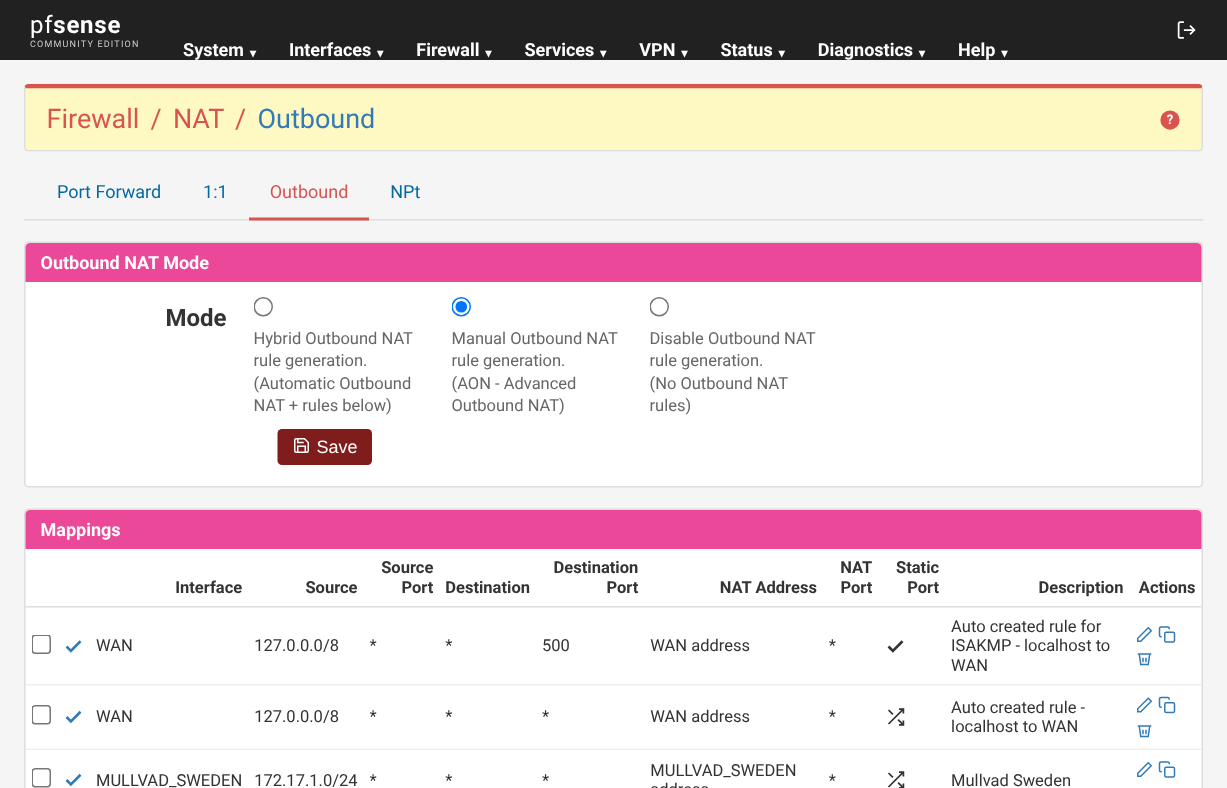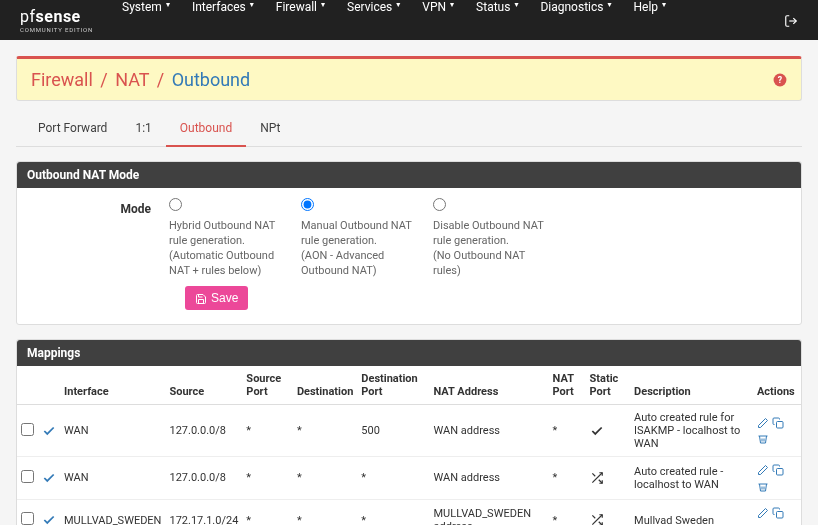--- a/index.html
+++ b/index.html
@@ -3,46 +3,46 @@
 <meta charset="utf-8">
 <style>
 * { box-sizing: border-box; margin: 0; padding: 0; }
 body { font-family: -apple-system, BlinkMacSystemFont, "Segoe UI", Roboto, Arial, sans-serif; font-size: 12px; color: #333; background: #f5f5f5; width: 818px; }
 .navbar { background: #212121; color: #fff; height: 40px; display: flex; align-items: center; padding: 0 20px; }
 .logo { display: flex; flex-direction: column; margin-right: 18px; }
 .logo-main { font-size: 16px; font-weight: 400; letter-spacing: 0.5px; }
 .logo-main b { font-weight: 700; }
 .logo-sub { font-size: 6px; letter-spacing: 0.8px; color: #ccc; }
 .nav-items { display: flex; flex: 1; }
-.nav-item { color: #fff; padding: 0 11px; font-size: 12px; cursor: pointer; display: flex; align-items: flex-start; height: 40px; }
+.nav-item { color: #fff; padding: 0 11px; font-size: 12px; cursor: pointer; display: flex; align-items: flex-end; height: 40px; font-weight: bold; }
 .caret { margin-left: 4px; font-size: 8px; }
 .logout { cursor: pointer; font-size: 14px; }
 .content { padding: 16px; }
 .header-row { display: flex; align-items: center; background: #fef9c3; border: 1px solid #ddd; border-top: 3px solid #d9534f; border-radius: 3px; padding: 10px 14px; margin-bottom: 12px; }
 .bc { font-size: 18px; }
 .bc a { color: #d9534f; text-decoration: none; }
 .bc .cur { color: #337ab7; }
 .bc .sep { color: #d9534f; padding: 0 3px; }
 .help-ic { margin-left: auto; color: #d9534f; cursor: pointer; }
 .tabs { display: flex; border-bottom: 1px solid #ddd; height: 34px; padding-left: 8px; }
-.tab { padding: 8px 14px 0 14px; color: #404040; cursor: pointer; font-size: 12px; position: relative; }
+.tab { padding: 8px 14px 0 14px; color: #0369a1; cursor: pointer; font-size: 12px; position: relative; }
 .tab.active { color: #d9534f; }
 .tab.active::after { content: ""; position: absolute; left: 0; right: 0; bottom: -1px; height: 2px; background: #d9534f; }
 .panel { border: 1px solid #ddd; border-radius: 3px; margin-top: 14px; background: #fff; }
-.panel-h { background: #404040; color: #fff; padding: 6px 10px; font-size: 12px; font-weight: 700; border-radius: 3px 3px 0 0; }
+.panel-h { background: #ec4899; color: #fff; padding: 6px 10px; font-size: 12px; font-weight: 700; border-radius: 3px 3px 0 0; }
 .panel-b { padding: 10px 16px 14px 16px; }
 .mode-row { display: flex; }
-.mode-lbl { width: 136px; text-align: right; padding-right: 18px; font-weight: 700; font-size: 12px; padding-top: 4px; }
+.mode-lbl { width: 136px; text-align: right; padding-right: 18px; font-weight: 700; font-size: 16px; padding-top: 4px; }
 .mode-opts { display: flex; flex: 1; }
 .mode-opt { width: 132px; padding-right: 16px; color: #666; font-size: 11px; line-height: 1.35; }
 .mode-opt input { display: block; margin-bottom: 8px; }
-.save-btn { display: inline-flex; align-items: flex-end; margin: 8px 0 0 152px; background: #ec4899; color: #fff; border: none; border-radius: 3px; padding: 5px 10px; cursor: pointer; font-size: 12px; }
+.save-btn { display: inline-flex; align-items: flex-start; margin: 8px 0 0 152px; background: #7f1d1d; color: #fff; border: none; border-radius: 3px; padding: 5px 10px; cursor: pointer; font-size: 12px; }
 .save-btn svg { margin-right: 4px; }
 .tbl { width: 100%; border-collapse: collapse; font-size: 11px; }
-.tbl th { text-align: left; font-weight: 700; padding: 6px 4px; border-bottom: 1px solid #ddd; vertical-align: bottom; }
+.tbl th { text-align: right; font-weight: 700; padding: 6px 4px; border-bottom: 1px solid #ddd; vertical-align: bottom; }
 .tbl td { padding: 6px 4px; vertical-align: middle; border-top: 1px solid #eee; }
 .check-ic { color: #337ab7; }
 .rand-ic { color: #333; }
 .row-act { display: flex; gap: 3px; flex-wrap: wrap; width: 40px; }
 .row-act span { color: #337ab7; cursor: pointer; }
 svg { display: inline-block; vertical-align: middle; }
 </style>
 </head>
 <body>
 

